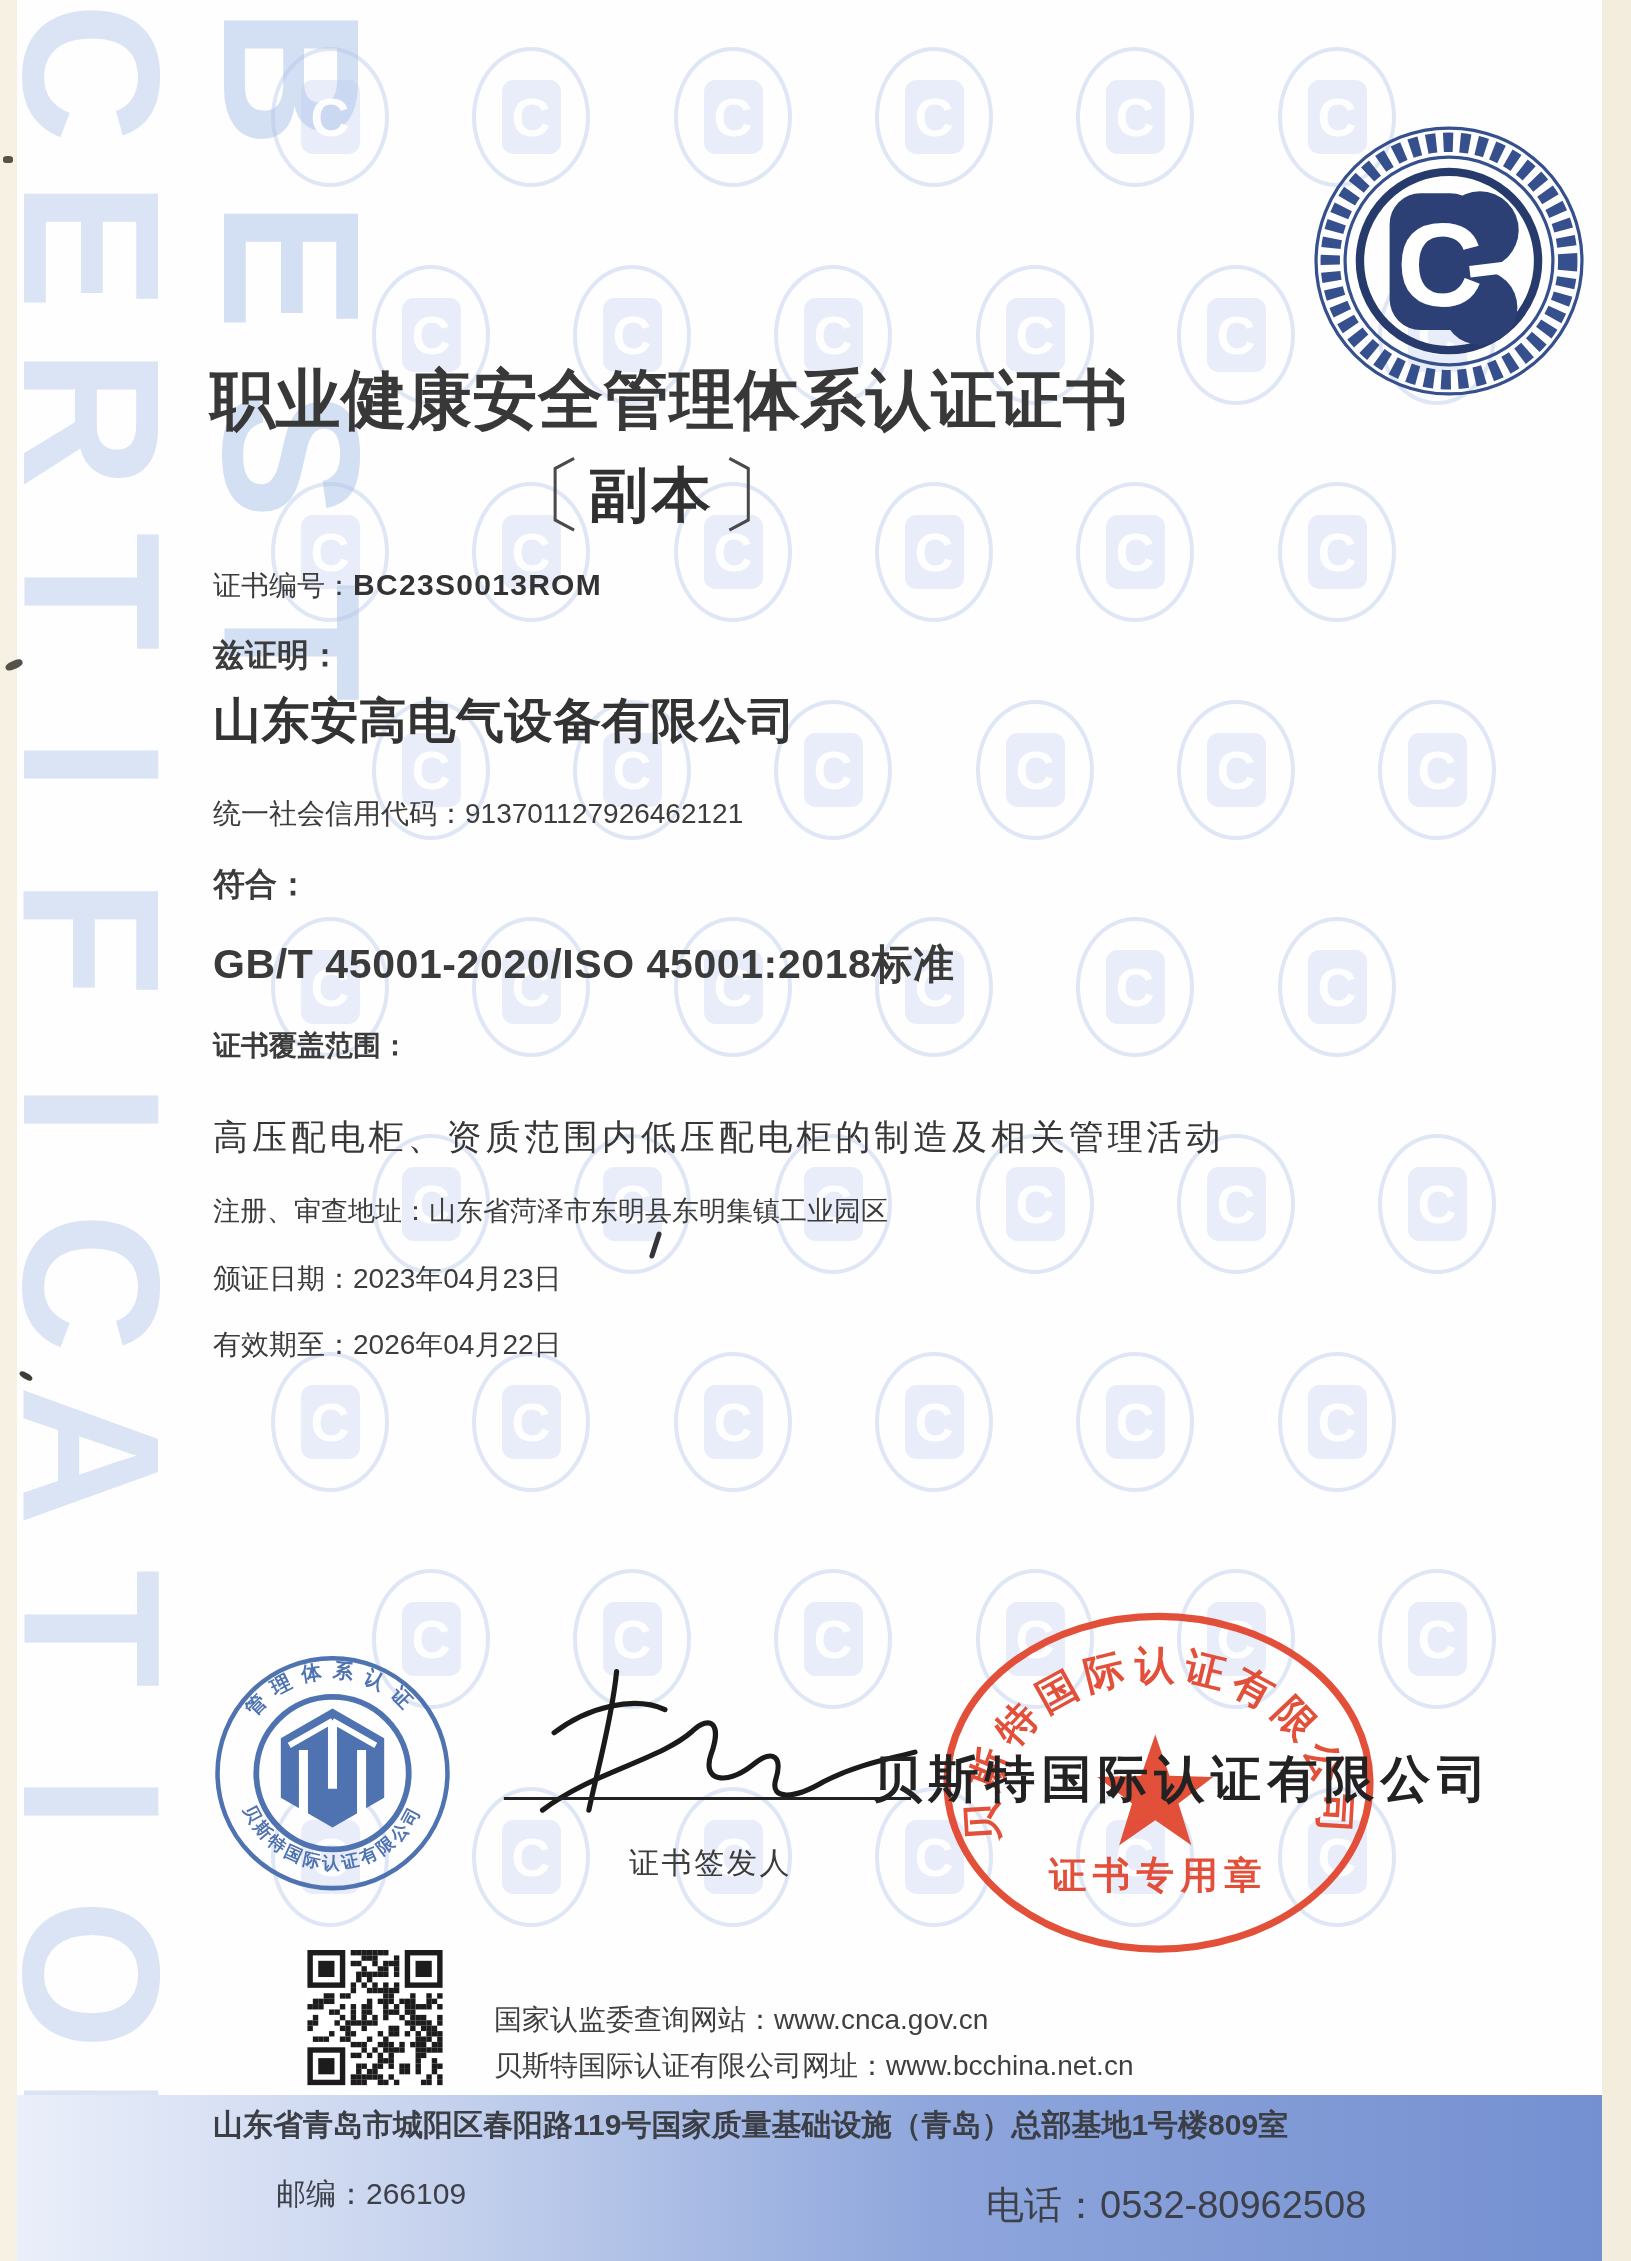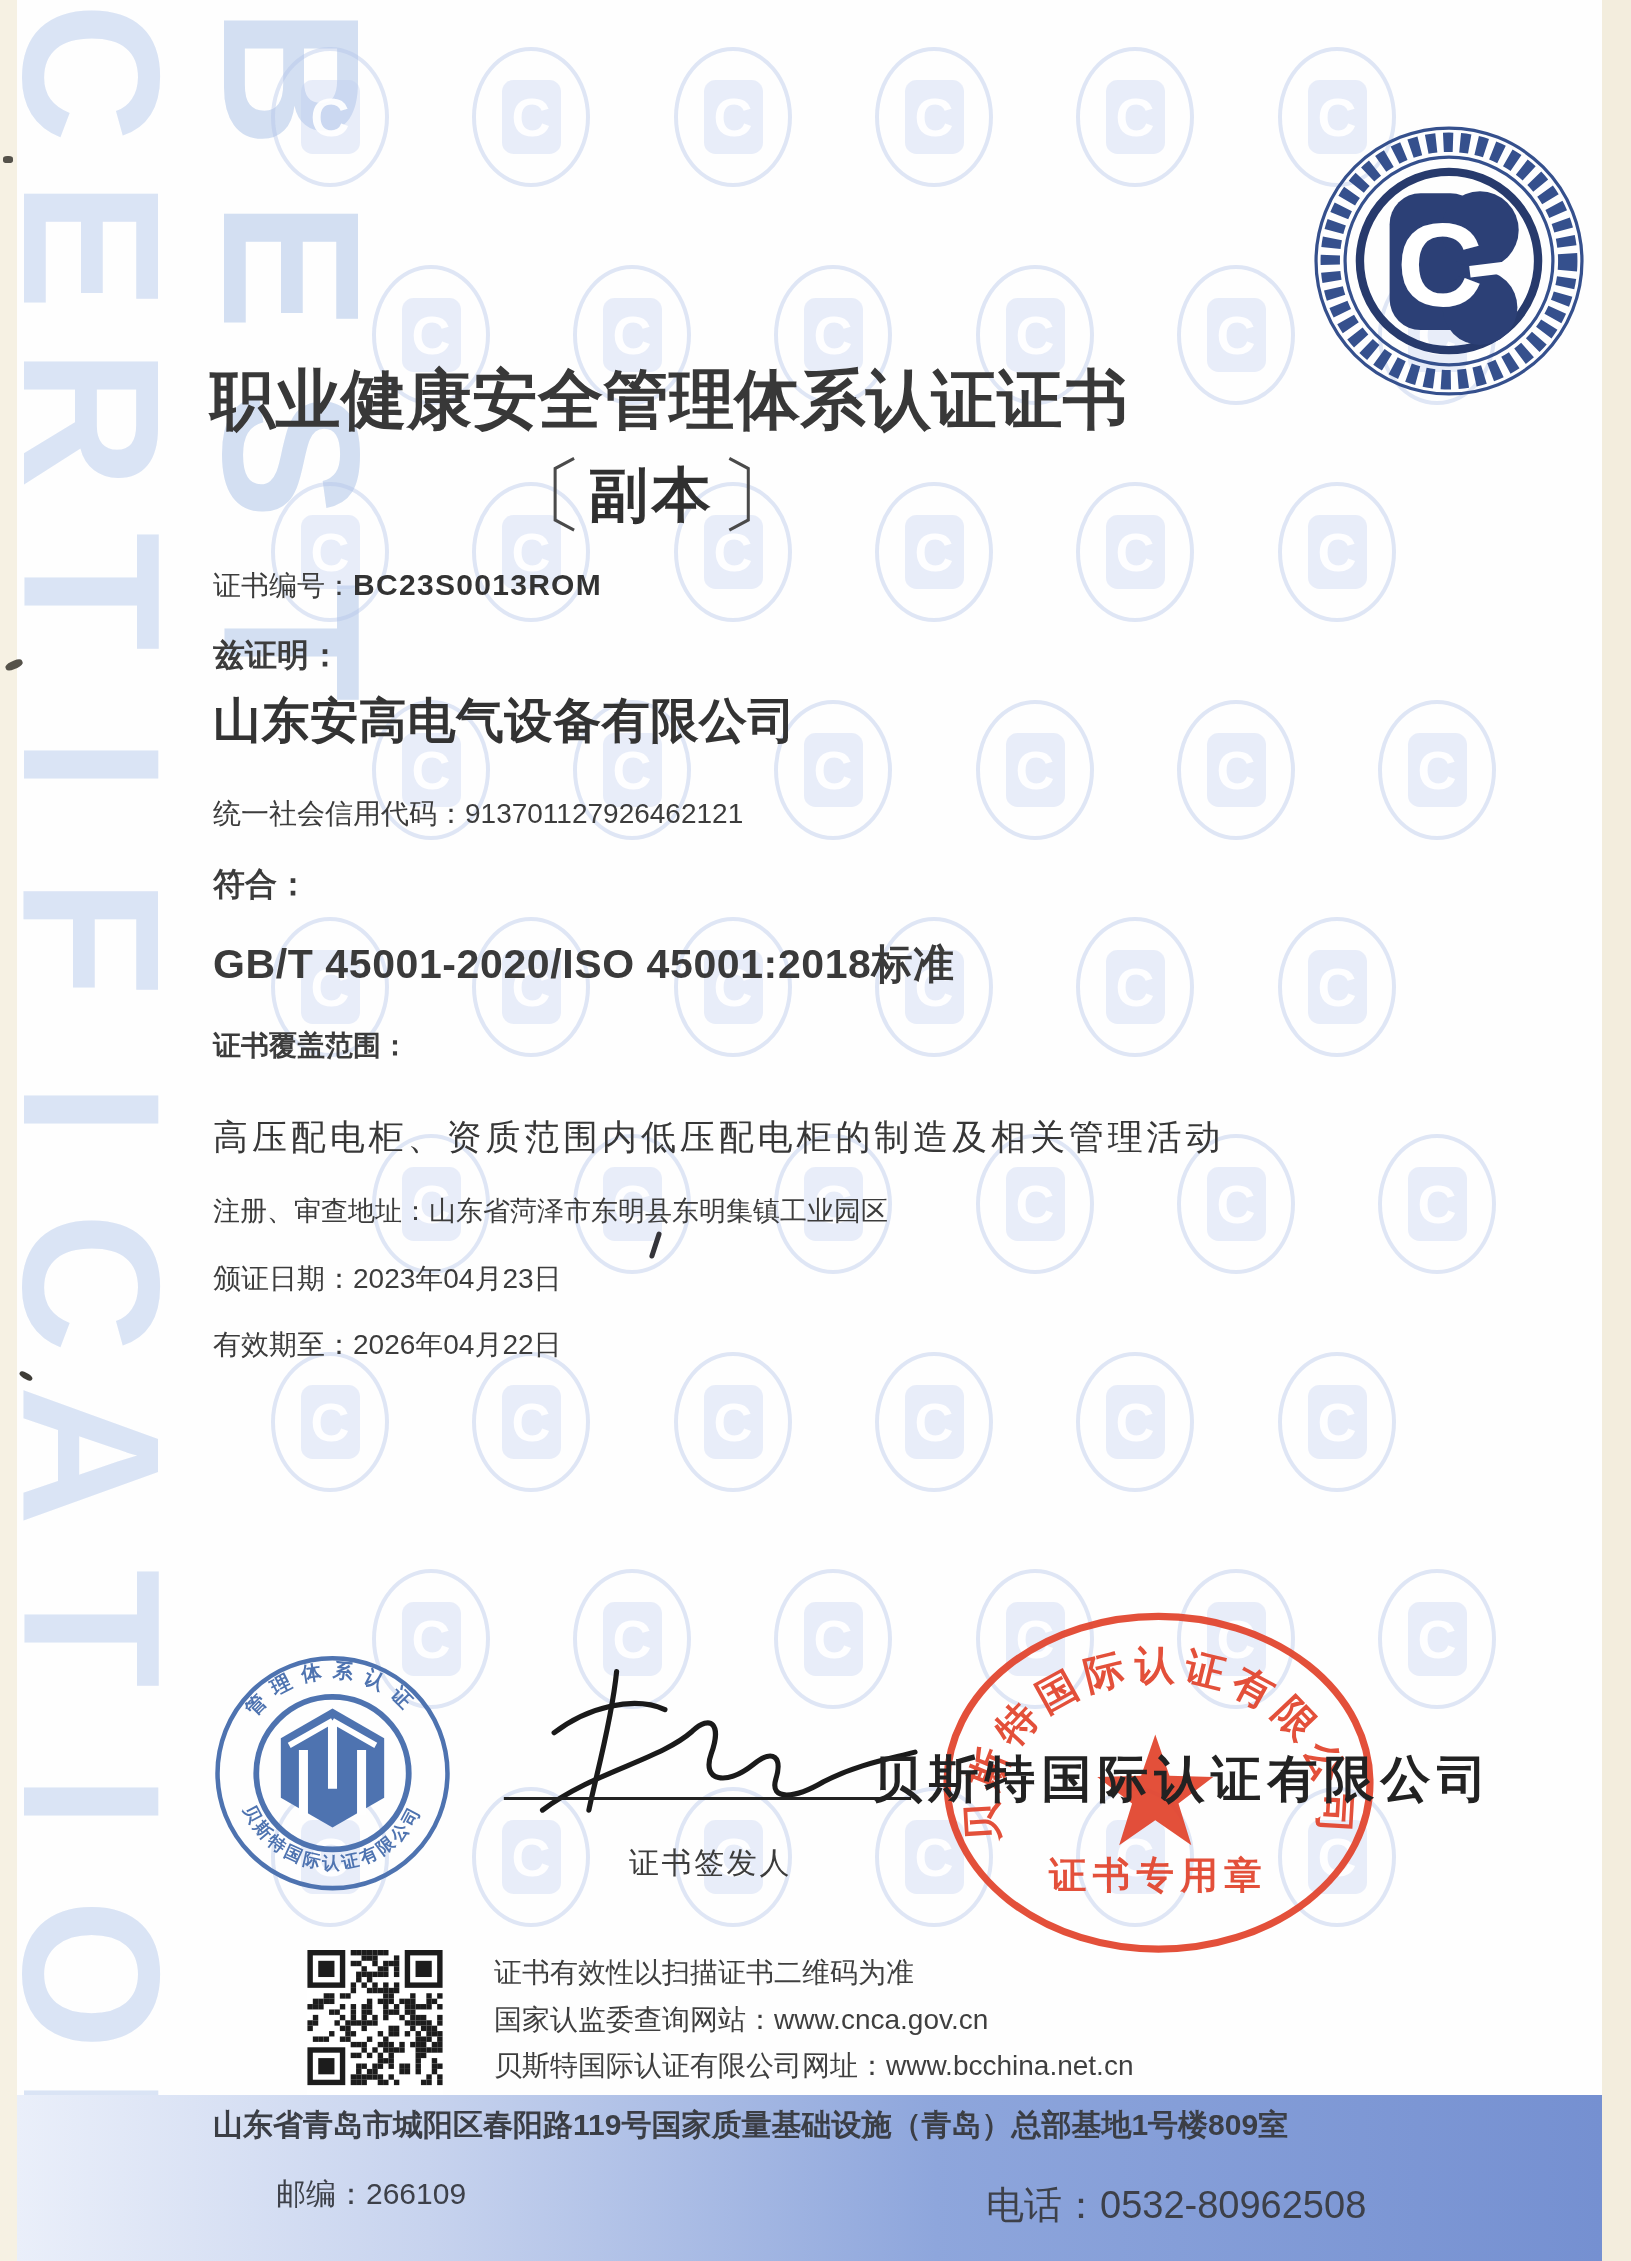--- a/index.html
+++ b/index.html
@@ -560,21 +560,20 @@
       <rect x="0" y="0" width="58.800000000000004" height="58.800000000000004" fill="#1c1c1c"></rect>
       <rect x="8.4" y="8.4" width="42" height="42" fill="#ffffff"></rect>
       <rect x="16.8" y="16.8" width="25.200000000000003" height="25.200000000000003" fill="#1c1c1c"></rect>
       <rect x="151.20000000000002" y="0" width="58.800000000000004" height="58.800000000000004" fill="#1c1c1c"></rect>
       <rect x="159.6" y="8.4" width="42" height="42" fill="#ffffff"></rect>
       <rect x="168" y="16.8" width="25.200000000000003" height="25.200000000000003" fill="#1c1c1c"></rect>
       <rect x="0" y="151.20000000000002" width="58.800000000000004" height="58.800000000000004" fill="#1c1c1c"></rect>
       <rect x="8.4" y="159.6" width="42" height="42" fill="#ffffff"></rect>
       <rect x="16.8" y="168" width="25.200000000000003" height="25.200000000000003" fill="#1c1c1c"></rect>
     </svg>
-  <div id="verify1" class="line">证书有效性以扫描证书二维码为准</div>
   <div id="verify2" class="line">
     <span>国家认监委查询网站：</span><span>www.cnca.gov.cn</span>
   </div>
   <div id="verify3" class="line">
     <span>贝斯特国际认证有限公司网址：</span><span>www.bcchina.net.cn</span>
   </div>
 
   <div id="band" class="abs">
     <div id="footer-address">山东省青岛市城阳区春阳路119号国家质量基础设施（青岛）总部基地1号楼809室</div>
     <div id="footer-postal">

